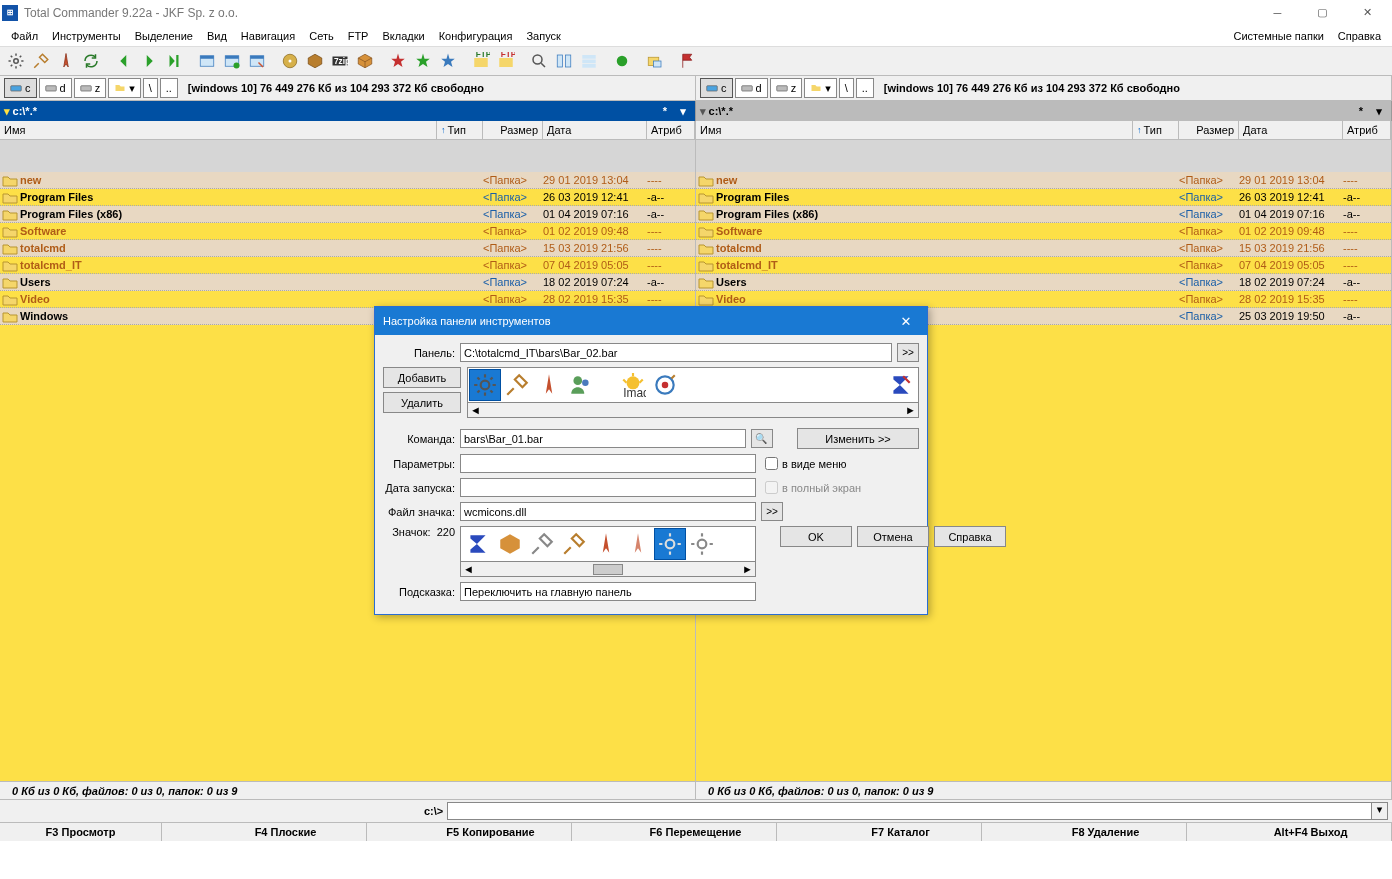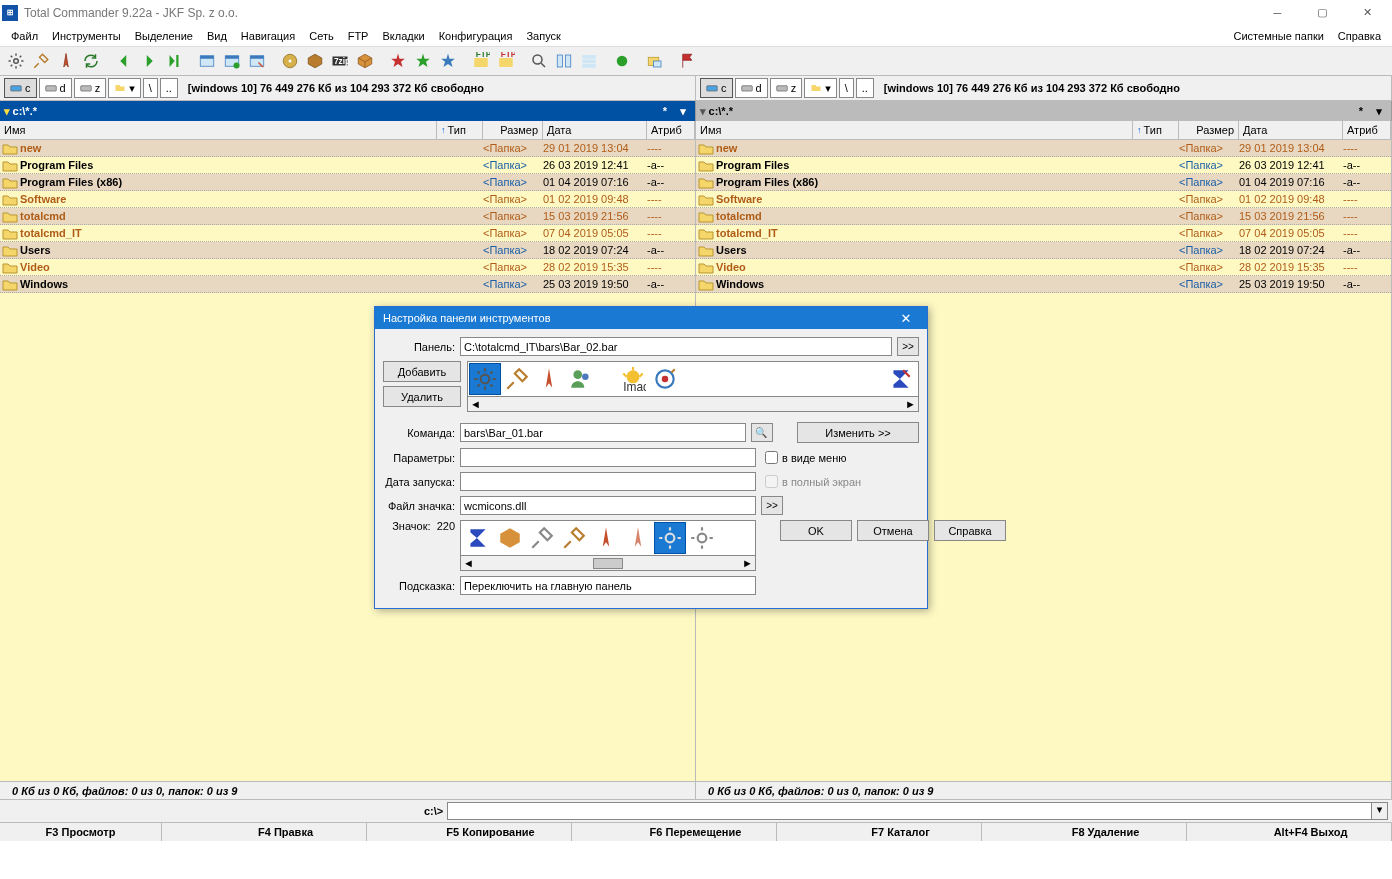--- a/index.html
+++ b/index.html
@@ -38,21 +38,21 @@
 .pane { flex: 1; display: flex; flex-direction: column; border-right: 1px solid #bbb; background: #d6d6d6; }
 .cols { height: 19px; background: #f0f0f0; border-bottom: 1px solid #bbb; display: flex; font-weight: normal; }
 .col { border-right: 1px solid #bbb; padding: 1px 4px; display: flex; align-items: center; }
 .col-name { flex: 1; }
 .col-type { width: 46px; }
 .col-size { width: 60px; text-align: right; justify-content: flex-end; }
 .col-date { width: 104px; }
 .col-attr { width: 48px; }
 .sort-arrow { color: #0066cc; margin-right: 2px; font-size:9px;}
 
-.file-list { flex: 1; overflow: hidden; background: #fef9c3; }
+.file-list { flex: 1; overflow: hidden; background: #fde047; margin-top: 32px; }
 .row { height: 17px; display: flex; align-items: center; padding: 0; border-bottom: 1px dotted #aaa; }
 .row.highlight { background: #e8d8c2; }
 .row .folder-icon { width: 16px; height: 13px; margin: 0 2px; }
 .row .fname { flex: 1; font-weight: bold; padding-left: 0; }
 .row .type { width: 60px; text-align: left; color: #1a5fa8; }
 .row .date { width: 104px; }
 .row .attr { width: 48px; }
 .row.orange .fname, .row.orange .type, .row.orange .date, .row.orange .attr { color: #b05c17; }
 .row.orange .type{ color: #b05c17;}
 .row.dark .fname { color: #000; }
@@ -64,21 +64,21 @@
 .cmd-row { height: 23px; background: #f0f0f0; border-top: 1px solid #bbb; display: flex; align-items: center; padding: 0 4px; }
 .cmd-label { font-weight: bold; margin-right: 4px; padding-left:420px;}
 .cmd-input { flex: 1; border: 1px solid #888; height: 18px; background: #fff; display:flex;}
 .cmd-input .dd{width:16px; border-left:1px solid #888; background:#f0f0f0; text-align:center;}
 
 .fkeys { height: 19px; background: #f0f0f0; border-top: 1px solid #bbb; display: flex; gap: 43px; }
 .fkey { flex: 1; border-right: 1px solid #bbb; display: flex; align-items: center; justify-content: center; font-weight: bold; }
 
 
 .dialog { position: absolute; left: 374px; top: 306px; width: 554px; background: #f0f0f0; border: 1px solid #2a6dd2; box-shadow: 2px 2px 8px rgba(0,0,0,0.3); }
-.dialog-title { height: 22px; background: #1979d3; color: #fff; display: flex; align-items: center; padding: 0 8px; font-size: 12px; }
+.dialog-title { height: 28px; background: #1979d3; color: #fff; display: flex; align-items: center; padding: 0 8px; font-size: 12px; }
 .dialog-title .close { margin-left: auto; width: 26px; text-align: center; font-size: 13px; }
 .dialog-body { padding: 8px; }
 .dlg-row { display: flex; align-items: center; margin-bottom: 5px; gap: 5px; }
 .dlg-label { width: 72px; text-align: right; }
 .dlg-input { flex: 1; border: 1px solid #888; background: #fff; height: 19px; padding: 0 3px; }
 .dlg-btn { border: 1px solid #888; background: #e5e5e5; padding: 2px 14px; min-width: 72px; text-align: center; height:21px; display:flex; align-items:center; justify-content:center;}
 .dlg-btn-sm { border: 1px solid #888; background: #e5e5e5; width: 22px; height: 19px; text-align: center; font-size:10px; display:flex; align-items:center; justify-content:center;}
 .dlg-side { width: 126px; }
 .icon-strip { border: 1px solid #888; background: #fff; height: 36px; display: flex; align-items: center; padding: 1px; gap: 0; }
 .icon-strip .icon-cell { width: 32px; height: 32px; display: flex; align-items: center; justify-content: center; border: 1px solid transparent; }
@@ -553,21 +553,21 @@
 <div class="cmd-row">
   <span class="cmd-label">c:\&gt;</span>
   <div class="cmd-input">
       <div style="flex:1"></div>
       <div class="dd">▾</div>
     </div>
 </div>
 
 <div class="fkeys" id="fkeys">
     <div class="fkey">F3 Просмотр</div>
-    <div class="fkey">F4 Правка</div>
+    <div class="fkey">F4 Плоские</div>
     <div class="fkey">F5 Копирование</div>
     <div class="fkey">F6 Перемещение</div>
     <div class="fkey">F7 Каталог</div>
     <div class="fkey">F8 Удаление</div>
     <div class="fkey">Alt+F4 Выход</div>
   </div>
 
 <div class="dialog">
   <div class="dialog-title">
     <span>Настройка панели инструментов</span>

